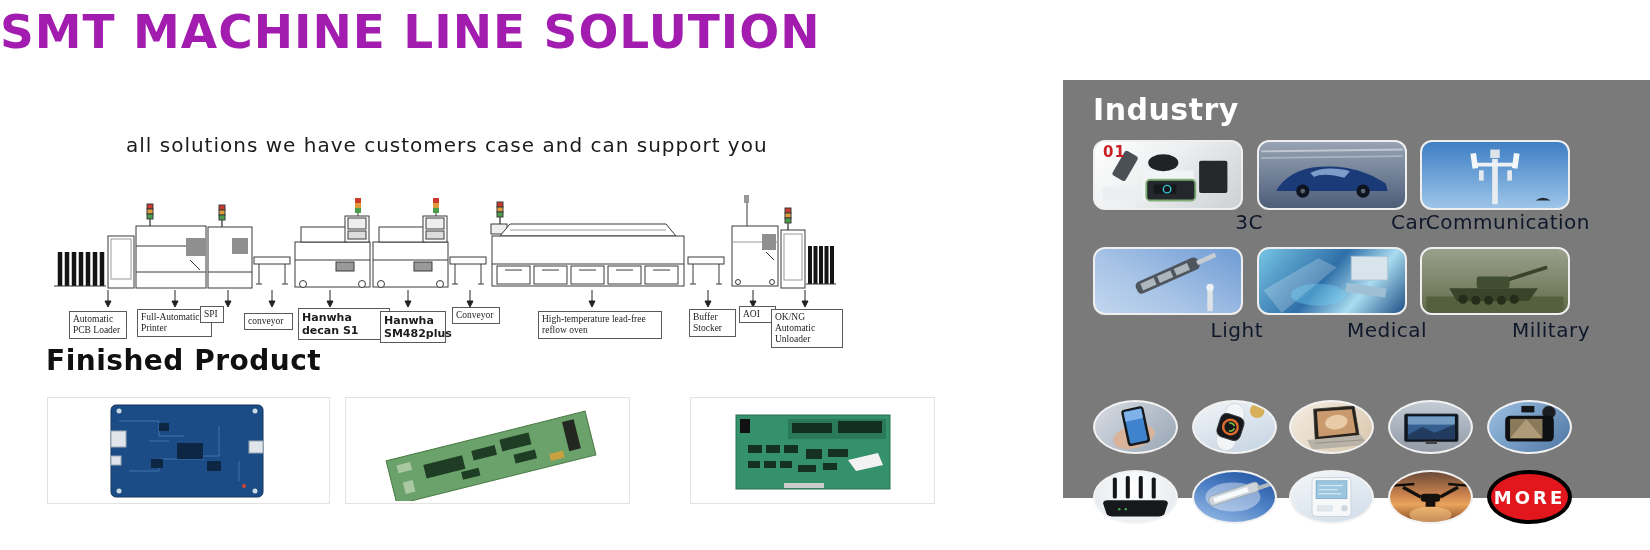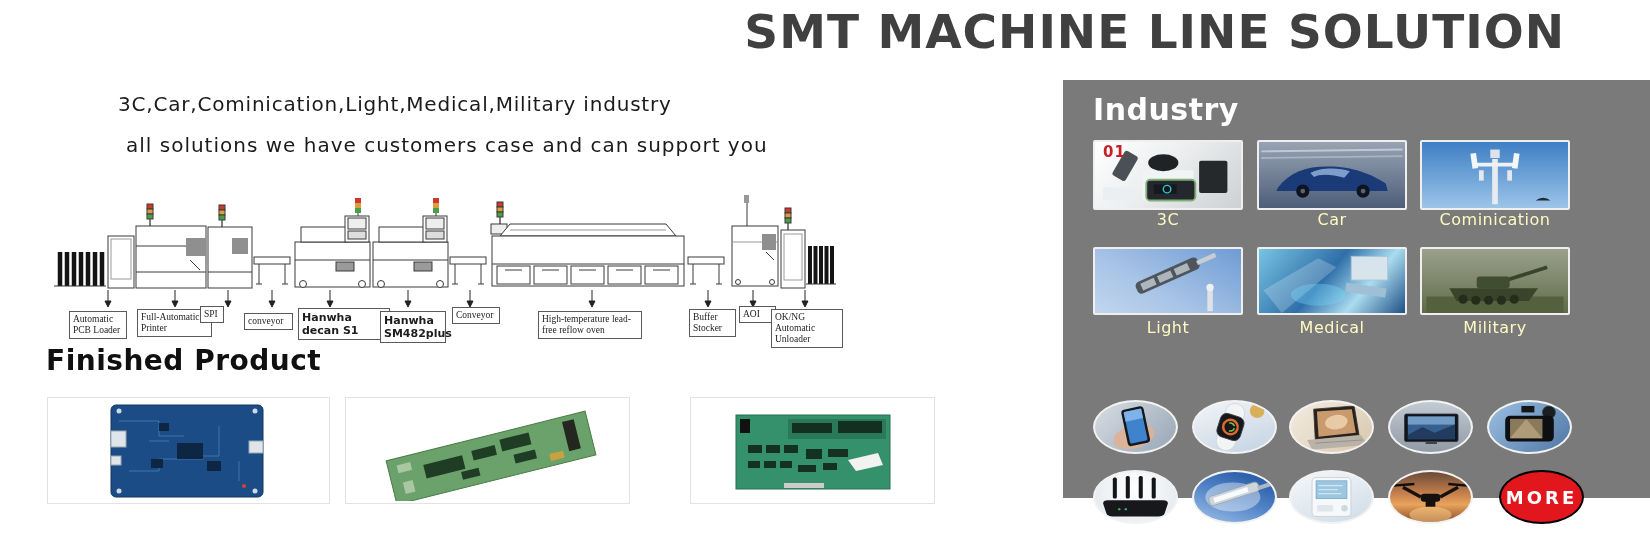--- a/index.html
+++ b/index.html
@@ -1,47 +1,47 @@
 <!DOCTYPE html>
 <html><head>
 <meta charset="utf-8">
 <style>
   html,body{margin:0;padding:0;}
   body{width:1650px;height:550px;background:#fff;font-family:"DejaVu Sans","Liberation Sans",sans-serif;overflow:hidden;}
   .page{position:relative;width:1650px;height:550px;background:#fff;}
 
   
-  .main-title{position:absolute;left:0;top:4px;width:1565px;text-align:right;
-    font-size:47px;font-weight:bold;letter-spacing:1px;color:#404040;white-space:nowrap;}
+  .main-title{position:absolute;left:0;top:4px;width:1565px;text-align:left;
+    font-size:47px;font-weight:bold;letter-spacing:1px;color:#a21caf;white-space:nowrap;}
   .intro-1{position:absolute;left:118px;top:92px;font-size:20px;letter-spacing:0.8px;color:#1b1b1b;}
   .intro-2{position:absolute;left:126px;top:133px;font-size:20px;letter-spacing:1px;color:#1b1b1b;}
   .finished-heading{position:absolute;left:46px;top:344px;font-size:28px;font-weight:bold;letter-spacing:0.5px;color:#101010;}
 
   
   .mline{position:absolute;left:40px;top:172px;width:960px;height:135px;}
   .mlabel{position:absolute;box-sizing:border-box;border:1px solid #5a5a5a;background:#fff;
     padding:2px 3px;font-family:"Liberation Serif",serif;font-size:9.5px;line-height:11px;color:#1d1d1d;}
   .mlabel-bold{font-family:"DejaVu Sans",sans-serif;font-weight:bold;font-size:11px;line-height:13px;}
 
   
   .pcb-box{position:absolute;box-sizing:border-box;background:#fff;border:1px solid #e2e2e2;
     display:flex;align-items:center;justify-content:center;}
 
   
   .panel{position:absolute;left:1063px;top:80px;width:587px;height:418px;background:#7a7a7a;}
   .panel-heading{position:absolute;left:30px;font-size:30px;font-weight:bold;color:#fff;letter-spacing:0.5px;}
   .ind-card{position:absolute;width:150px;height:70px;box-sizing:border-box;border:2px solid #efefef;
-    border-radius:2px;overflow:hidden;}
-  .ind-label{position:absolute;width:190px;text-align:center;font-size:16px;color:#fef9c3;letter-spacing:0.5px;white-space:nowrap;}
+    border-radius:12px;overflow:hidden;}
+  .ind-label{position:absolute;width:190px;text-align:right;font-size:20px;color:#0f172a;letter-spacing:0.5px;white-space:nowrap;}
   .badge-01{position:absolute;top:1px;left:8px;font-size:15px;font-weight:bold;color:#c81f25;letter-spacing:1px;}
   .prod-tile{position:absolute;width:85px;height:54px;box-sizing:border-box;border:2px solid #f2f2f2;
     border-radius:50%;overflow:hidden;}
   .prod-tile svg{display:block;width:100%;height:100%;}
   .ind-card svg{display:block;width:100%;height:100%;}
-  .more-tile{display:flex;align-items:center;justify-content:center;background:#e2161d;border:2px solid #000000;cursor:pointer;margin-left:12px;}
+  .more-tile{display:flex;align-items:center;justify-content:center;background:#e2161d;border:4px solid #000000;cursor:pointer;}
   .more-text{color:#fff;font-weight:bold;font-size:18px;letter-spacing:3px;}
 
   
   .t-3c{background:linear-gradient(135deg,#ffffff 0%,#eceeef 45%,#cdd1d4 100%);}
   .t-car{background:linear-gradient(180deg,#97a3b2 0%,#76849a 45%,#4e5d78 100%);}
   .t-comm{background:linear-gradient(180deg,#3f7fc4 0%,#7fb0de 70%,#9ec4e8 100%);}
   .t-light{background:linear-gradient(210deg,#6f9cd4 0%,#a7c3e6 60%,#c2d6ee 100%);}
   .t-med{background:linear-gradient(130deg,#77c4e4 0%,#2f6fa8 45%,#aadcf0 70%,#1f4f86 100%);}
   .t-mil{background:linear-gradient(180deg,#9aa08b 0%,#7c8468 55%,#5f6a4a 100%);}
   .p-phone{background:linear-gradient(135deg,#d8dde3 0%,#97a5b5 100%);}
@@ -54,21 +54,20 @@
   .p-meddev{background:linear-gradient(160deg,#f4f7fa 0%,#cfdce8 100%);}
   .p-drone{background:linear-gradient(180deg,#6b4a38 0%,#c9824e 45%,#e8a45c 65%,#8a4a28 100%);}
 </style>
 </head>
 <body>
 
 <div class="page">
 
   <div class="main-title">SMT MACHINE LINE SOLUTION</div>
 
-  <div class="intro-1">3C,Car,Cominication,Light,Medical,Military industry</div>
   <div class="intro-2">all solutions we have customers case and can support you</div>
 
   <svg class="mline" viewBox="0 0 960 135">
     <defs>
       <g id="sig">
         <rect x="0" y="0" width="6" height="5" fill="#cc3a2e"></rect>
         <rect x="0" y="5" width="6" height="5" fill="#e09b3d"></rect>
         <rect x="0" y="10" width="6" height="5" fill="#4a9e4a"></rect>
         <line x1="3" y1="15" x2="3" y2="22" stroke="#555" stroke-width="1.5"></line>
       </g>
@@ -212,21 +211,21 @@
     </g>
   </svg>
 
   <div class="mlabel" style="left:69px;top:311px;width:58px">Automatic PCB Loader</div>
   <div class="mlabel" style="left:137px;top:309px;width:75px">Full-Automatic Printer</div>
   <div class="mlabel" style="left:200px;top:306px;width:24px">SPI</div>
   <div class="mlabel" style="left:244px;top:313px;width:49px">conveyor</div>
   <div class="mlabel mlabel-bold" style="left:298px;top:308px;width:92px">Hanwha decan S1</div>
   <div class="mlabel mlabel-bold" style="left:380px;top:311px;width:66px">Hanwha SM482plus</div>
   <div class="mlabel" style="left:452px;top:307px;width:48px">Conveyor</div>
-  <div class="mlabel" style="left:538px;top:311px;width:104px">High-temperature lead-free reflow oven</div>
+  <div class="mlabel" style="left:538px;top:311px;width:124px">High-temperature lead-free reflow oven</div>
   <div class="mlabel" style="left:689px;top:309px;width:47px">Buffer Stocker</div>
   <div class="mlabel" style="left:739px;top:306px;width:37px">AOI</div>
   <div class="mlabel" style="left:771px;top:309px;width:72px">OK/NG Automatic Unloader</div>
 
   <div class="finished-heading">Finished Product</div>
 
   <div class="pcb-box" style="left:47px;top:397px;width:283px;height:107px">
     <svg width="180" height="100" viewBox="0 0 180 100">
       <rect x="12" y="4" width="152" height="92" rx="5" fill="#1c4c85" stroke="#14375e"></rect>
       <path d="M20 20h40v15h25 M30 70h30v-12h45 M120 25v30h-25 M50 40h20 M140 60v20" stroke="#3e74ad" fill="none"></path>
@@ -325,21 +324,21 @@
         <rect x="50" y="12" width="6" height="16" fill="#f4f7f9" transform="rotate(-8 53 20)"></rect>
         <rect x="94" y="12" width="6" height="16" fill="#f4f7f9" transform="rotate(8 97 20)"></rect>
         <rect x="58" y="30" width="5" height="11" fill="#e4e9ee"></rect>
         <rect x="88" y="30" width="5" height="11" fill="#e4e9ee"></rect>
         <path d="M118 62 q8 -6 16 0 z" fill="#22282e"></path>
       </svg>
     </div>
 
     <div class="ind-label" style="left:10px;top:130px">3C</div>
     <div class="ind-label" style="left:174px;top:130px">Car</div>
-    <div class="ind-label" style="left:337px;top:130px">Cominication</div>
+    <div class="ind-label" style="left:337px;top:130px">Communication</div>
 
     <div class="ind-card t-light" style="left:30px;top:167px;height:68px">
       <svg viewBox="0 0 150 70">
         <g transform="rotate(-24 75 30)">
           <rect x="38" y="22" width="74" height="14" rx="5" fill="#4e555c"></rect>
           <rect x="44" y="25" width="16" height="8" fill="#aeb6bd"></rect>
           <rect x="64" y="25" width="16" height="8" fill="#aeb6bd"></rect>
           <rect x="84" y="25" width="16" height="8" fill="#aeb6bd"></rect>
           <rect x="110" y="27" width="22" height="5" fill="#c8cdd2"></rect>
         </g>

